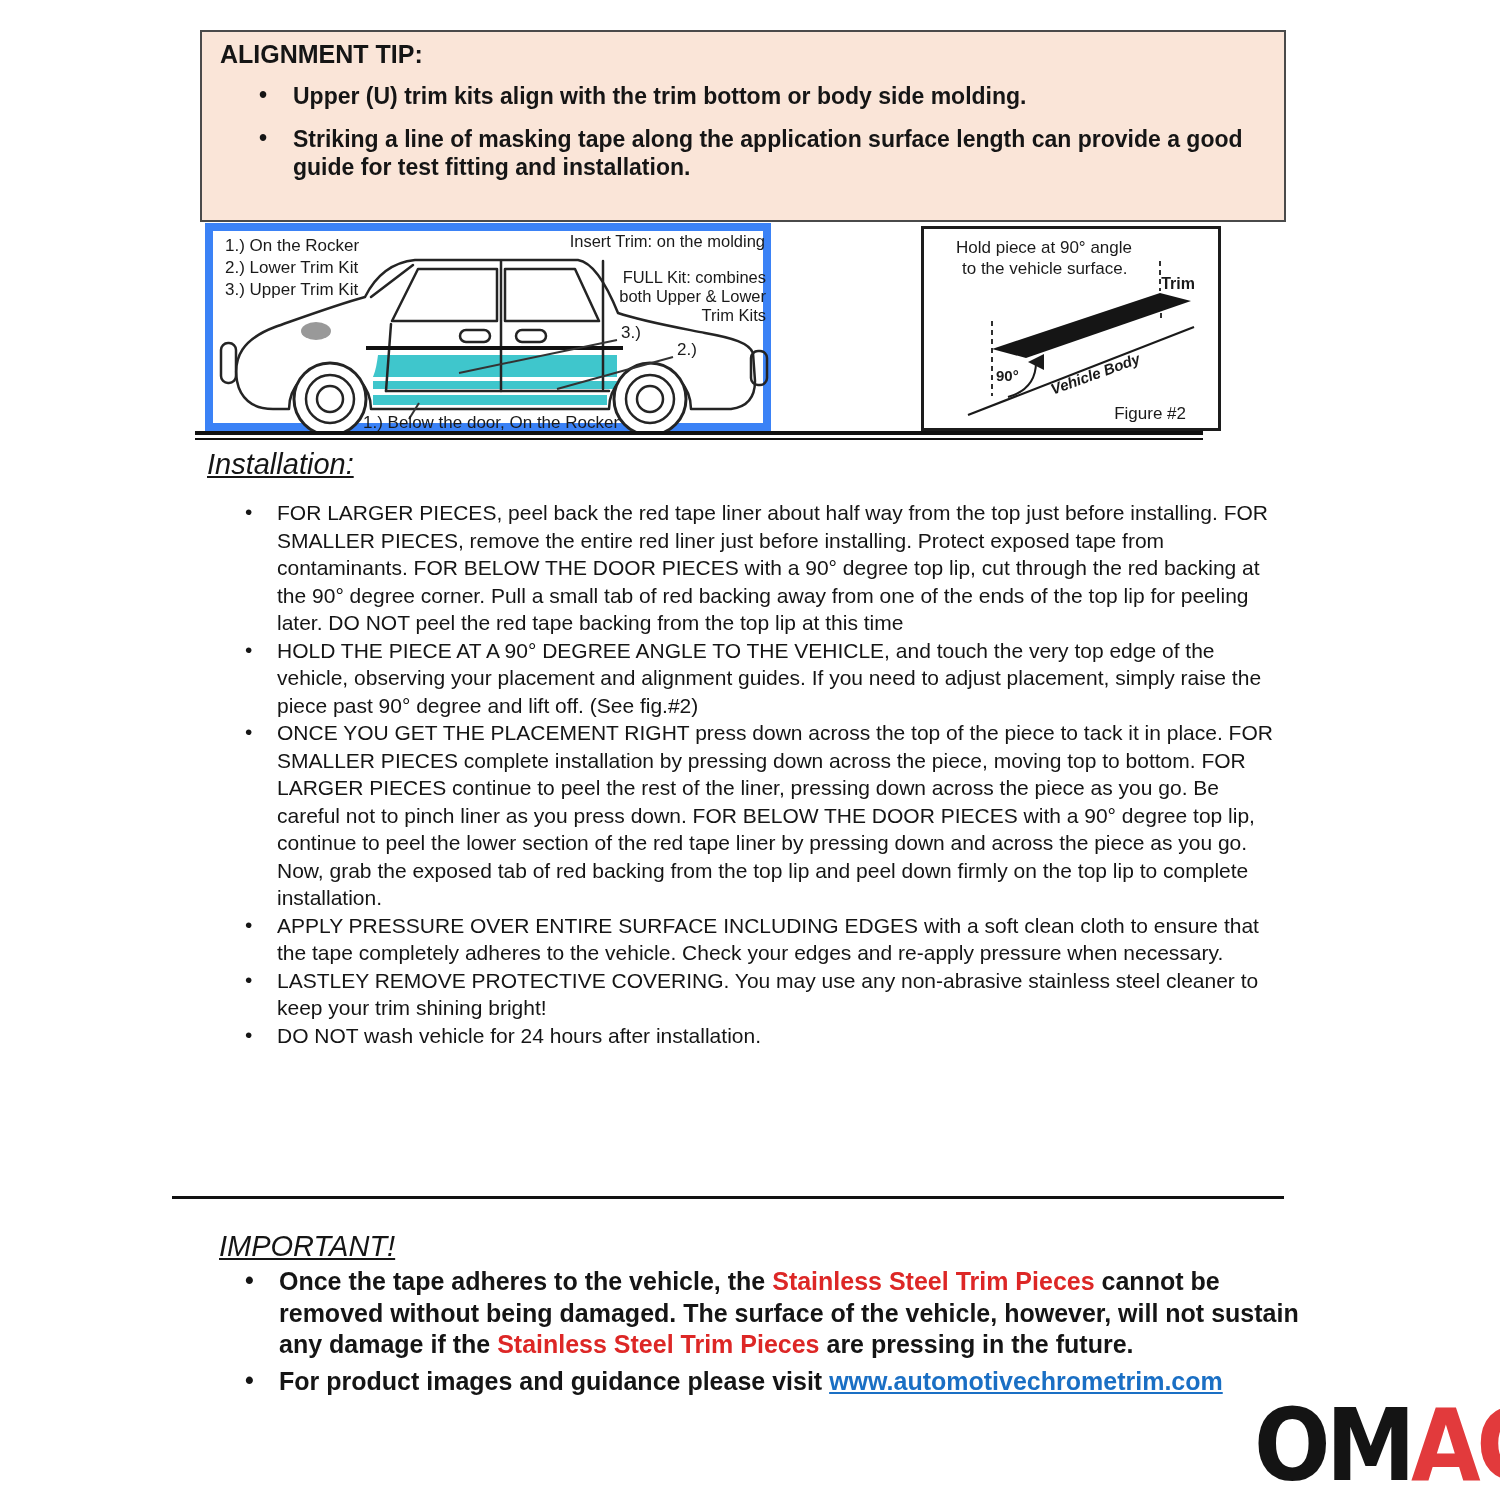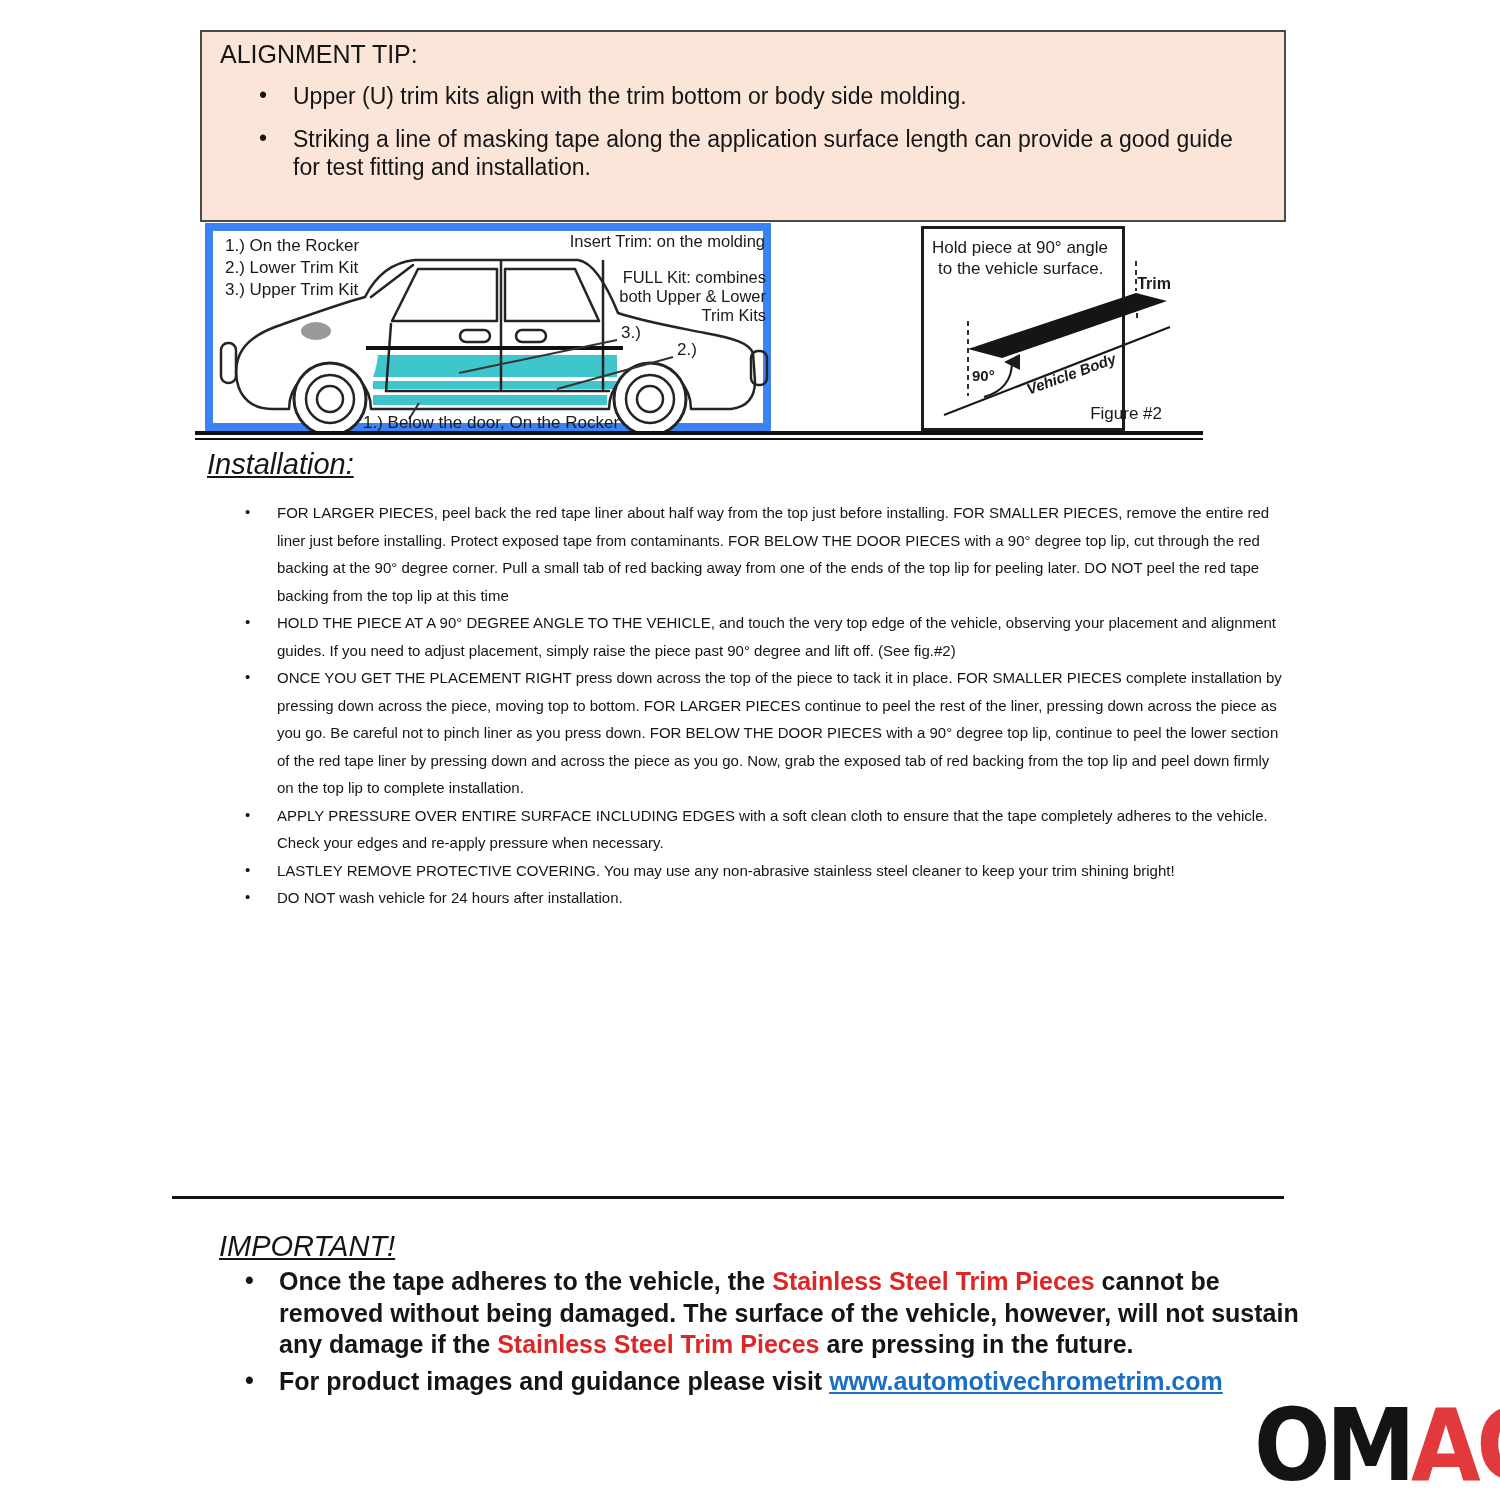--- a/index.html
+++ b/index.html
@@ -4,40 +4,40 @@
 <style>
   html,body{margin:0;padding:0;}
   body{
     width:1500px;height:1500px;position:relative;overflow:hidden;
     background:#ffffff;color:#151515;
     font-family:"Liberation Sans", sans-serif;
   }
   
   .tip-box{
     position:absolute;left:200px;top:30px;width:1086px;height:192px;
-    background:var(--tip-bg,#fae5d8);border:2px solid #4a4a4a;box-sizing:border-box;
+    background:var(--tip-bg,#fae5d8);border:2px solid #4a4a4a;box-sizing:border-box;font-weight:bold;
   }
   .tip-title{position:absolute;left:18px;top:8px;font-size:25px;}
   .tip-list{position:absolute;left:55px;top:50px;width:1000px;margin:0;padding:0;list-style:none;
     font-size:23px;line-height:28px;}
   .tip-list li{position:relative;padding-left:36px;margin-bottom:15px;}
   .tip-list li::before{content:"•";position:absolute;left:2px;top:-1px;}
   
   .car-box{position:absolute;left:205px;top:223px;width:566px;height:208px;
     border:8px solid #3b82f6;box-sizing:border-box;background:#fff;}
-  .fig-box{position:absolute;left:921px;top:226px;width:204px;height:205px;
-    border:3px solid #1c1c1c;box-sizing:border-box;background:#fff;}
+  .fig-box{position:absolute;left:921px;top:226px;width:300px;height:205px;
+    border:3px solid #1c1c1c;box-sizing:border-box;background:#fff;padding-left:24px;}
   .diagram-rule{position:absolute;left:195px;top:431px;width:1008px;height:3px;
     border-top:4px solid #111;border-bottom:2px solid #111;}
   svg text{font-family:"Liberation Sans", sans-serif;fill:#1a1a1a;}
   
   .install-heading{position:absolute;left:207px;top:448px;margin:0;font-size:29px;
     font-style:italic;font-weight:400;text-decoration:underline;}
   .install-list{position:absolute;left:243px;top:499px;width:1040px;margin:0;padding:0;
-    list-style:none;font-size:15px;line-height:27.5px;}
+    list-style:none;font-size:21px;line-height:27.5px;}
   .install-list li{position:relative;padding-left:34px;}
   .install-list li::before{content:"•";position:absolute;left:2px;top:-1px;}
   
   .divider{position:absolute;left:172px;top:1196px;width:1112px;height:0;border-top:3px solid #111;}
   .important-heading{position:absolute;left:207px;top:1218px;margin:12px;font-size:29px;
     font-style:italic;font-weight:400;text-decoration:underline;}
   .important-list{position:absolute;left:243px;top:1266px;width:1062px;margin:0;padding:0;
     list-style:none;font-size:25px;font-weight:700;line-height:31.5px;}
   .important-list li{position:relative;padding-left:36px;margin-bottom:5px;}
   .important-list li::before{content:"•";position:absolute;left:2px;top:-1px;}

